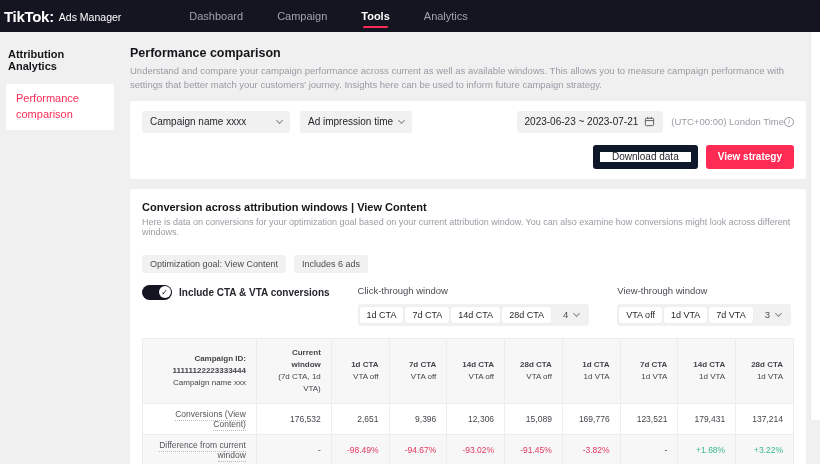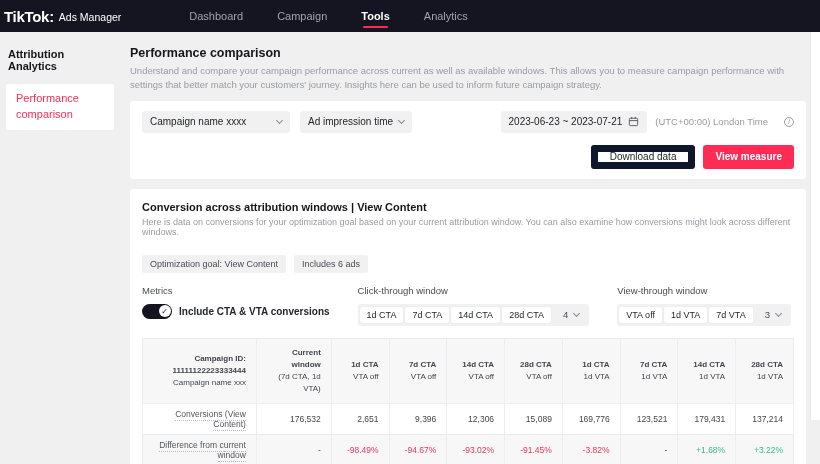--- a/index.html
+++ b/index.html
@@ -35,21 +35,21 @@
   .filter-row { display:flex; align-items:center; }
   .dropdown { background:#f1f1f2; border-radius:3px; height:22px; display:flex; align-items:center;
     padding:0 8px; font-size:10px; color:#25262b; margin-right:10px; cursor:pointer; }
   .dd-wide { width:148px; justify-content:space-between; }
   .dd-mid { width:148px; justify-content:space-between; }
   .chev { width:5px; height:5px; border-right:1.2px solid #8a8b92; border-bottom:1.2px solid #8a8b92;
     transform:rotate(45deg); margin-left:6px; margin-top:-3px; flex:none; }
   .filter-right { margin-left:auto; display:flex; align-items:center; }
   .date-pill { background:#f1f1f2; border-radius:3px; height:22px; display:flex; align-items:center;
     gap:6px; padding:0 8px; font-size:10px; cursor:pointer; }
-  .tz { font-size:9.5px; color:#9a9ba3; margin-left:8px; display:flex; align-items:center; gap:16px; }
+  .tz { font-size:9.5px; color:#9a9ba3; margin-left:8px; display:flex; align-items:center; gap:0; }
   .info-i { width:10px; height:10px; border:1px solid #9a9ba3; border-radius:50%; font-size:7px;
     display:inline-flex; align-items:center; justify-content:center; color:#9a9ba3; font-style:italic; }
   .btn-row { display:flex; justify-content:flex-end; gap:8px; margin-top:12px; }
   .btn { height:24px; border-radius:3px; font-size:10px; display:flex; align-items:center;
     padding:0 12px; cursor:pointer; }
   .btn-secondary { background:#fff; border:7px solid #0f172a; color:#25262b; }
   .btn-primary { background:#fe2c55; color:#fff; border:none; font-weight:bold; }
 
   
   .section-card { margin-top:10px; padding:12px 12px 8px 12px; }
@@ -131,35 +131,34 @@
             </span>
           </div>
           <div class="tz">
             <span>(UTC+00:00) London Time</span>
             <span class="info-i">i</span>
           </div>
         </div>
       </div>
       <div class="btn-row">
         <div class="btn btn-secondary">Download data</div>
-        <div class="btn btn-primary">View measure</div>
+        <div class="btn btn-primary">View strategy</div>
       </div>
     </div>
 
     <div class="card section-card">
       <div class="section-title">Conversion across attribution windows | View Content</div>
       <div class="section-desc">Here is data on conversions for your optimization goal based on your current attribution window. You can also examine how conversions might look across different windows.</div>
       <div class="badges">
         <div class="badge">Optimization goal: View Content</div>
         <div class="badge">Includes 6 ads</div>
       </div>
 
       <div class="controls">
         <div>
-          <div class="ctrl-label">Metrics</div>
           <div class="toggle-row">
             <div class="toggle">
               <div class="toggle-knob">✓</div>
             </div>
             <span class="toggle-label">Include CTA &amp; VTA conversions</span>
           </div>
         </div>
 
         <div>
           <div class="ctrl-label">Click-through window</div>

